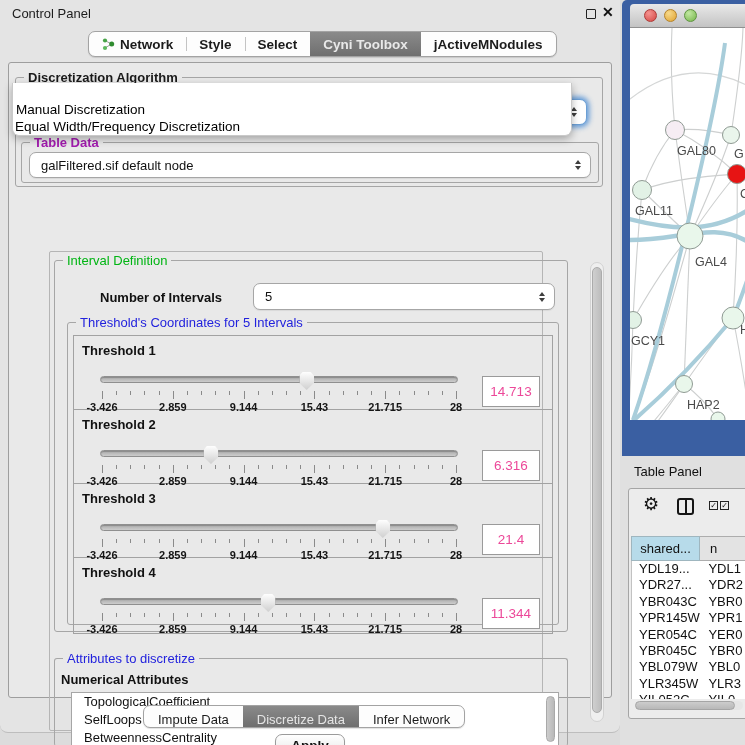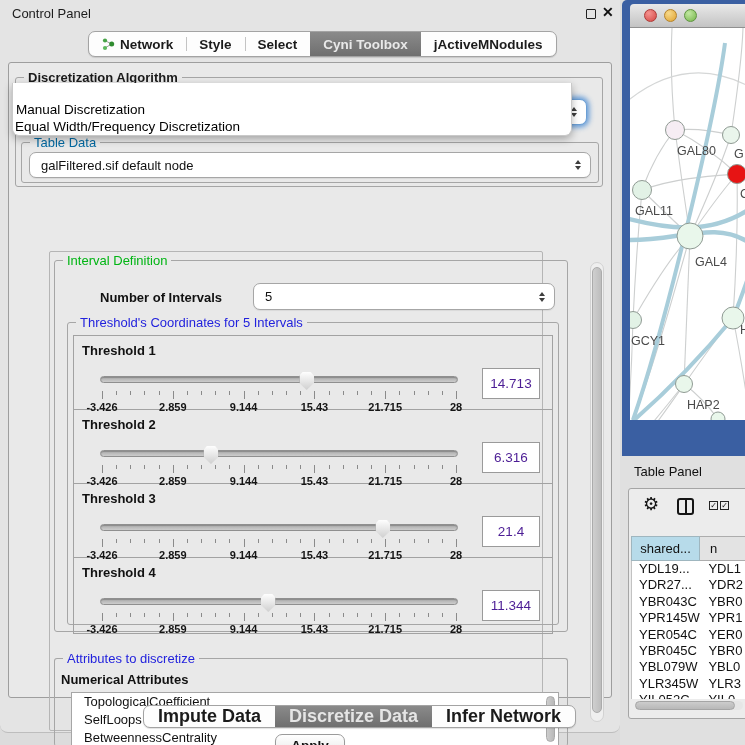--- a/index.html
+++ b/index.html
@@ -64,37 +64,37 @@
             background:linear-gradient(#ABABAB,#CCCCCC);box-shadow:inset 0 1px 1px rgba(0,0,0,.2);}
   .sl-thumb{position:absolute;top:0px;width:15px;height:18px;transform:translateX(-50%);
             background:linear-gradient(#FEFEFE,#CFCFCF);
             clip-path:polygon(22% 0,78% 0,100% 22%,100% 60%,50% 100%,0 60%,0 22%);
             filter:drop-shadow(0 0 1px rgba(0,0,0,.6));}
   .ticks{position:absolute;left:2px;right:2px;top:19px;height:9px;}
   .tick{position:absolute;top:0;width:1px;height:4px;background:#8A8A8A;}
   .tick.major{height:8px;}
   .labs{position:absolute;left:2px;right:2px;top:29px;height:13px;}
   .tlab{position:absolute;transform:translateX(-50%);font-size:11px;font-weight:700;color:#151515;white-space:nowrap;}
-  .thr-value{position:absolute;right:12px;top:32px;width:58px;height:31px;background:#FFF;border:1px solid #9A9A9A;
-             font-size:13.5px;color:#4c1d95;display:flex;align-items:center;justify-content:center;}
+  .thr-value{position:absolute;right:12px;top:40px;width:58px;height:31px;background:#FFF;border:1px solid #9A9A9A;
+             font-size:13.5px;color:#ec4899;display:flex;align-items:center;justify-content:center;}
 
   
   .attr-list{position:absolute;left:16px;top:33px;width:488px;height:54px;background:#FFF;border:1px solid #A6A6A6;overflow:hidden;}
   .attr-item{font-size:13px;color:#111;padding:1px 0 1px 12px;line-height:16px;white-space:nowrap;}
   .list-scroll{position:absolute;right:3px;top:3px;width:9px;height:46px;background:linear-gradient(90deg,#CDCDCD,#B9B9B9);border:1px solid #A9A9A9;border-radius:5px;}
   .nattr-label{position:absolute;left:6px;top:13px;font-size:13px;font-weight:700;color:#111;}
 
   .applybtn{position:absolute;left:266px;top:671px;width:70px;height:22px;border:1px solid #9B9B9B;border-radius:7px;
             background:linear-gradient(#FFFFFF,#E7E7E7);font-size:13.5px;font-weight:700;color:#111;
             display:flex;align-items:center;justify-content:center;box-shadow:0 1px 1px rgba(0,0,0,.15);}
 
   
   .btabbar{position:absolute;left:143px;top:705px;height:23px;display:flex;border:1px solid #A3A3A3;border-radius:7px;
            background:#FDFDFD;overflow:hidden;box-shadow:0 1px 1px rgba(0,0,0,.12);}
-  .btab{display:flex;align-items:flex-start;padding:0 14px;font-size:18px;font-weight:700;color:#1b1b1b;position:relative;}
+  .btab{display:flex;align-items:flex-end;padding:0 14px;font-size:13px;font-weight:400;color:#1b1b1b;position:relative;}
   .btab.sel{background:linear-gradient(#8A8A8A,#6F6F6F);color:#E5E5E5;}
 
   
   .netwin{position:absolute;left:622px;top:0;width:123px;height:456px;background:#3A5FA2;border-radius:5px 0 0 0;}
   .net-titlebar{position:absolute;left:8px;top:4px;width:115px;height:24px;border-radius:4px 0 0 0;
                 background:linear-gradient(#E9E9E9,#C3C3C3);border-bottom:1px solid #909090;}
   .light{position:absolute;top:5px;width:13px;height:13px;border-radius:50%;}
   .lred{left:14px;background:radial-gradient(circle at 35% 30%,#F59390,#D44743);border:1px solid #AD3B38;}
   .lyellow{left:34px;background:radial-gradient(circle at 35% 30%,#F7D98A,#E0A330);border:1px solid #B5832A;}
   .lgreen{left:54px;background:radial-gradient(circle at 35% 30%,#C2E8A2,#74B549);border:1px solid #5F9440;}
@@ -165,21 +165,21 @@
       </div>
 
       <div class="combo focusring" style="left:14px;top:36px;width:564px;height:26px;z-index:5;">
         <span class="stepper">
             <span class="st-up"></span>
             <span class="st-dn"></span>
           </span>
       </div>
 
       <div class="group" style="left:12px;top:79px;width:578px;height:41px;">
-        <span class="group-label g-black" style="font-weight:400;color:#0369a1;text-align:center;">Table Data</span>
+        <span class="group-label g-black" style="font-weight:700;color:#a21caf;text-align:center;">Table Data</span>
       </div>
       <div class="combo" style="left:20px;top:89px;width:562px;height:26px;">
         <span>galFiltered.sif default node</span>
         <span class="stepper">
             <span class="st-up"></span>
             <span class="st-dn"></span>
           </span>
       </div>
 
       <div class="viewport">

